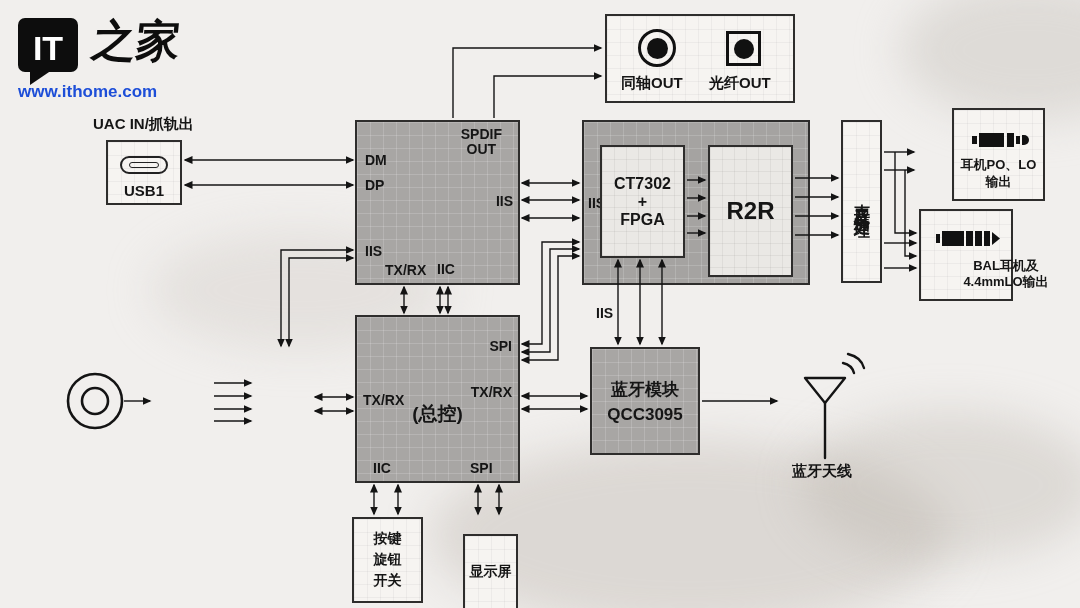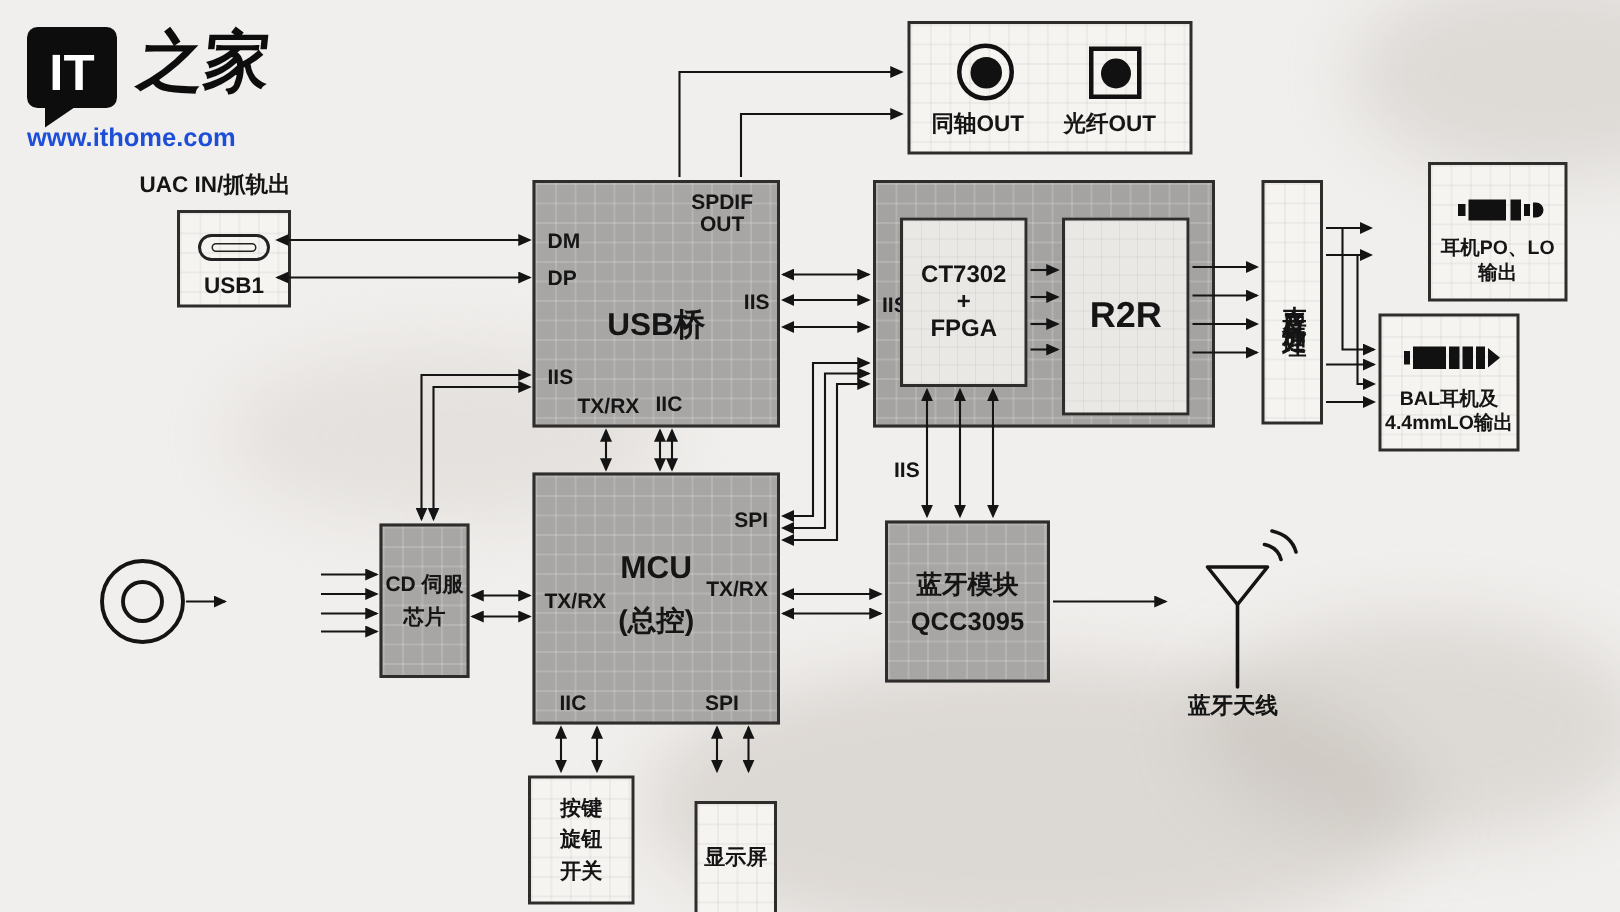--- a/index.html
+++ b/index.html
@@ -78,35 +78,34 @@
         <div class="in"></div>
       </div>
     <div class="jack-opt icon-abs" style="left:119px;top:15px;">
         <div class="in"></div>
       </div>
     <div class="lbl" style="left:14px;top:59px;font-size:15px;font-weight:bold;">同轴OUT</div>
     <div class="lbl" style="left:102px;top:59px;font-size:15px;font-weight:bold;">光纤OUT</div>
   </div>
 
   <div class="lbl" style="left:93px;top:116px;font-size:15px;font-weight:bold;">UAC IN/抓轨出</div>
-  <div class="box grid-white" style="left:118px;top:140px;width:76px;height:65px;">
+  <div class="box grid-white" style="left:106px;top:140px;width:76px;height:65px;">
     <div class="usbc icon-abs" style="left:12px;top:14px;">
         <div class="slot"></div>
       </div>
     <div class="ttl" style="bottom:4px;font-size:15px;">USB1</div>
   </div>
 
   <div class="box grid-gray" style="left:355px;top:120px;width:165px;height:165px;">
     <div class="lbl" style="right:16px;top:5px;text-align:center;">
       <div>SPDIF</div>
       <div style="text-align:center;">OUT</div>
     </div>
     <div class="lbl" style="left:8px;top:31px;">DM</div>
     <div class="lbl" style="left:8px;top:56px;">DP</div>
-    <div class="ttl" style="top:80px;font-size:21px;">USB桥</div>
     <div class="lbl" style="left:8px;top:122px;">IIS</div>
     <div class="lbl" style="right:5px;top:72px;">IIS</div>
     <div class="lbl" style="left:28px;bottom:5px;">TX/RX</div>
     <div class="lbl" style="left:80px;bottom:6px;">IIC</div>
   </div>
 
   <div class="box grid-gray" style="left:582px;top:120px;width:228px;height:165px;background-color:#a5a3a1;">
     <div class="lbl" style="left:4px;top:74px;">IIS</div>
   </div>
   <div class="box grid-light ctr" style="left:600px;top:145px;width:85px;height:113px;">
@@ -127,54 +126,49 @@
       <rect x="0" y="4" width="5" height="8" fill="#111"></rect>
       <rect x="7" y="1" width="25" height="14" fill="#111"></rect>
       <rect x="35" y="1" width="7" height="14" fill="#111"></rect>
       <rect x="44" y="4" width="4" height="8" fill="#111"></rect>
       <path d="M50,3 h2 a5,5 0 0 1 0,10 h-2 z" fill="#111"></path>
     </svg>
     <div class="ttl" style="top:46px;font-size:13px;">耳机PO、LO</div>
     <div class="ttl" style="top:63px;font-size:13px;">输出</div>
   </div>
 
-  <div class="box grid-white" style="left:919px;top:209px;width:94px;height:92px;border-width:2.5px;">
+  <div class="box grid-white" style="left:919px;top:209px;width:94px;height:92px;border-width:2.5px;padding-left:40px;">
     <svg class="icon-abs" style="left:15px;top:19px;" width="66" height="17">
       <rect x="0" y="4" width="4" height="9" fill="#111"></rect>
       <rect x="6" y="1" width="22" height="15" fill="#111"></rect>
       <rect x="30" y="1" width="7" height="15" fill="#111"></rect>
       <rect x="39" y="1" width="7" height="15" fill="#111"></rect>
       <rect x="48" y="1" width="6" height="15" fill="#111"></rect>
       <path d="M56,2 l8,6.5 l-8,6.5 z" fill="#111"></path>
     </svg>
     <div class="ttl" style="top:46px;font-size:13px;">BAL耳机及</div>
     <div class="ttl" style="top:62px;font-size:13px;">4.4mmLO输出</div>
   </div>
 
   <div class="box grid-gray" style="left:355px;top:315px;width:165px;height:168px;">
     <div class="lbl" style="right:6px;top:22px;">SPI</div>
-    <div class="ttl" style="top:50px;font-size:21px;">MCU</div>
     <div class="ttl" style="top:84px;font-size:19px;">(总控)</div>
     <div class="lbl" style="right:6px;top:68px;">TX/RX</div>
     <div class="lbl" style="left:6px;top:76px;">TX/RX</div>
     <div class="lbl" style="left:16px;bottom:5px;">IIC</div>
     <div class="lbl" style="left:113px;bottom:5px;">SPI</div>
   </div>
 
   <div class="box grid-gray ctr" style="left:590px;top:347px;width:110px;height:108px;">
     <div style="font-size:17px;font-weight:bold;">蓝牙模块</div>
     <div style="font-size:17px;font-weight:bold;margin-top:4px;">QCC3095</div>
   </div>
   <div class="lbl" style="left:596px;top:306px;">IIS</div>
   <div class="lbl" style="left:792px;top:463px;font-size:15px;font-weight:bold;">蓝牙天线</div>
 
-  <div class="box grid-gray ctr" style="left:253px;top:349px;width:60px;height:103px;">
-    <div style="font-size:14px;font-weight:bold;">CD 伺服</div>
-    <div style="font-size:14px;font-weight:bold;margin-top:4px;">芯片</div>
-  </div>
 
   <div class="box grid-white ctr" style="left:352px;top:517px;width:71px;height:86px;">
     <div style="font-size:14px;font-weight:bold;">按键</div>
     <div style="font-size:14px;font-weight:bold;margin-top:3px;">旋钮</div>
     <div style="font-size:14px;font-weight:bold;margin-top:3px;">开关</div>
   </div>
   <div class="box grid-white ctr" style="left:463px;top:534px;width:55px;height:76px;">
     <div style="font-size:14px;font-weight:bold;">显示屏</div>
   </div>
 

